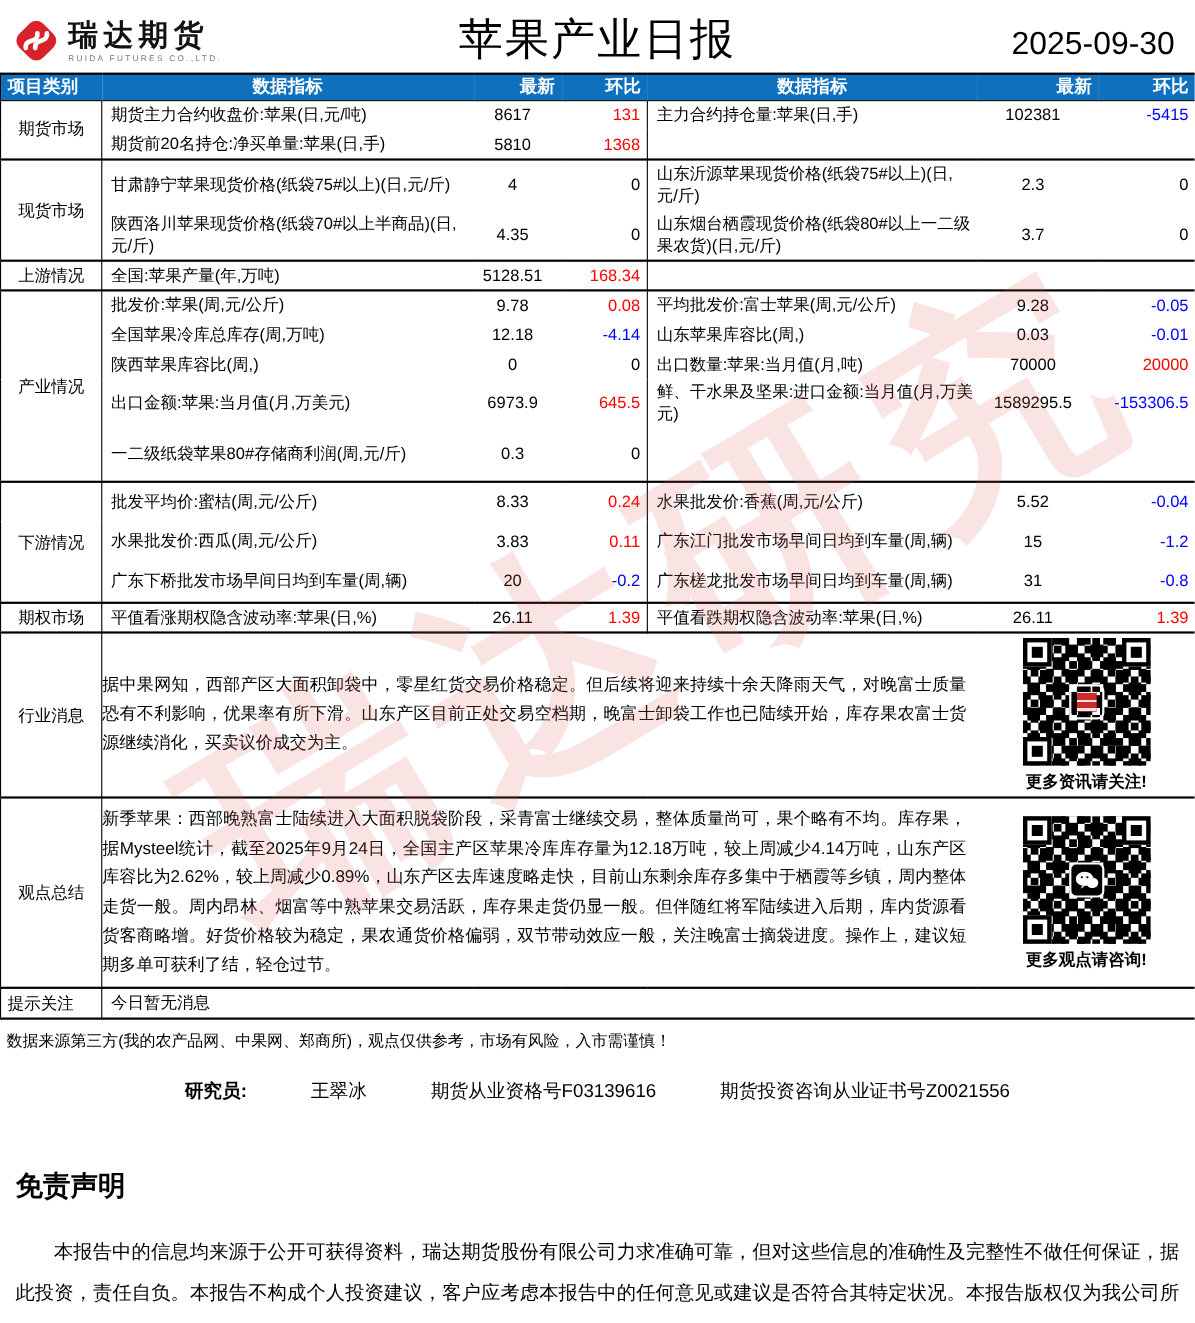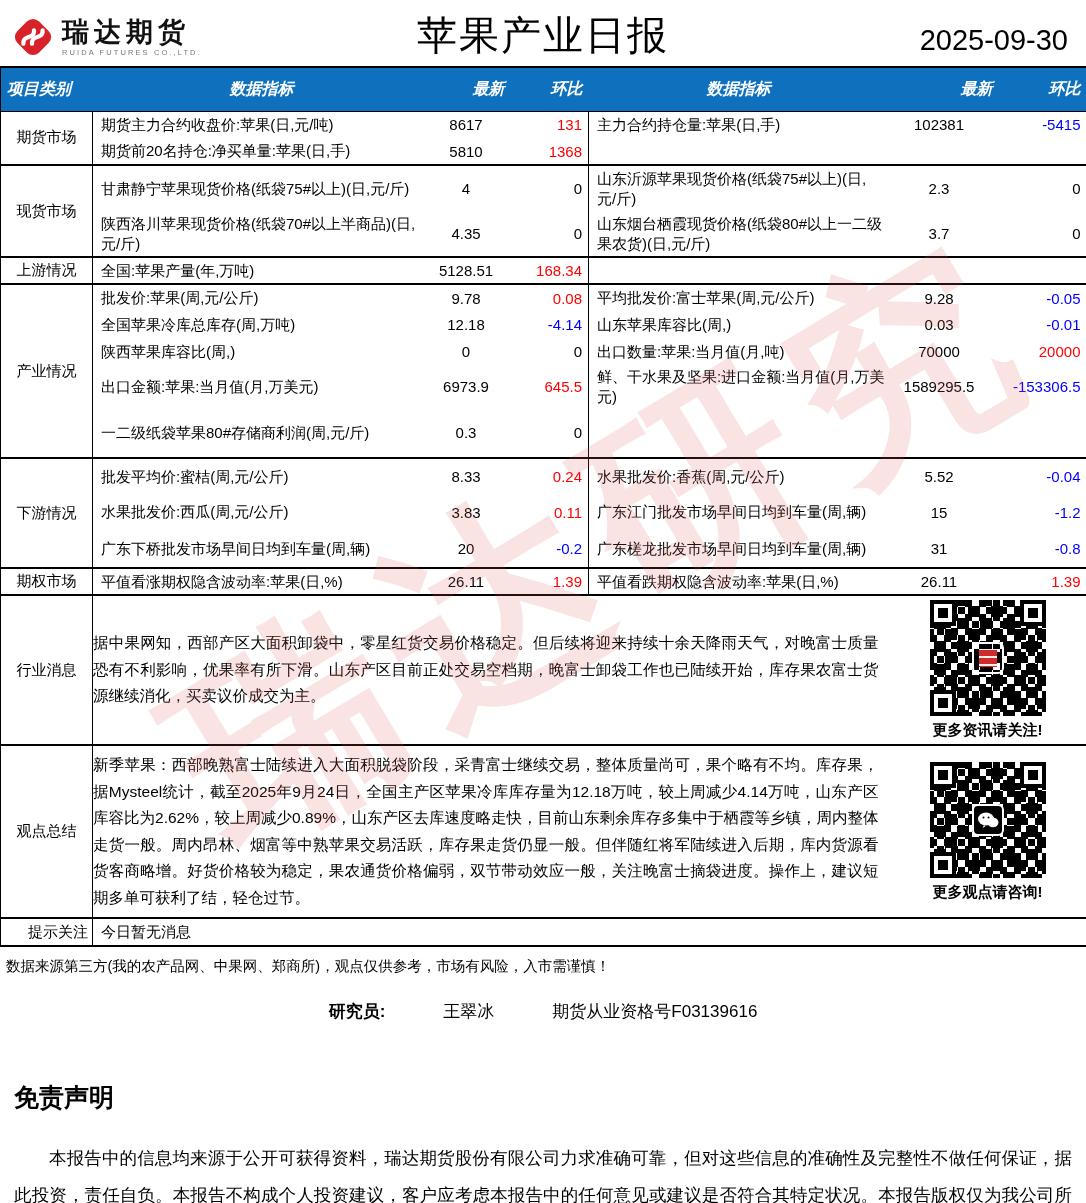--- a/index.html
+++ b/index.html
@@ -15,21 +15,21 @@
   .brand-text { margin-left:6px; }
   .brand-name { font-size:27px; font-weight:800; letter-spacing:5px; color:#111; line-height:30px; }
   .brand-sub { font-size:7.5px; letter-spacing:2.1px; color:#777; margin-top:1px; }
   .report-title { position:absolute; left:0; right:0; top:8px; text-align:center;
     font-size:40px; font-weight:400; letter-spacing:2px; }
   .report-date { position:absolute; right:18px; top:24px; font-size:29px; }
   
   table.report { border-collapse:collapse; width:1086px; table-layout:fixed;
     border-top:2px solid #000; border-left:1.5px solid #000; font-size:15px; }
   table.report thead th { background:#0F70BE; color:#fff; font-weight:700; font-size:16px;
-    height:44px; padding:0 6px;font-style:italic; }
+    height:24px; padding:0 6px; }
   thead { border-bottom:1.5px solid #000; }
   th.cat-h { text-align:left; padding-left:8px; }
   th.ind-h { text-align:center; }
   th.num-h { text-align:right; }
   tbody.sec { border-top:2px solid #000; }
   tbody.sec:first-of-type { border-top:none; }
   table.report { border-bottom:2.5px solid #000; }
   td.cat { text-align:center; vertical-align:middle; border-right:1.5px solid #000; padding:0 4px; }
   td.lbl { text-align:left; vertical-align:middle; padding:2px 4px 2px 8px; line-height:1.3; }
   td.num { text-align:center; vertical-align:middle; padding-right:10px; }
@@ -290,32 +290,33 @@
             </div>
           </div>
           <div class="qr-caption">更多观点请咨询!</div>
         </div>
       </td>
     </tr>
   </tbody>
 
   <tbody class="sec">
     <tr class="h28">
-      <td class="cat" style="text-align:right;padding-left:6px">提示关注</td>
+      <td class="cat" style="text-align:left;padding-left:6px">提示关注</td>
       <td class="lbl" colspan="6">今日暂无消息</td>
     </tr>
   </tbody>
 </table>
 
 <div class="source-note">数据来源第三方(我的农产品网、中果网、郑商所)，观点仅供参考，市场有风险，入市需谨慎！</div>
 
 <div class="researcher">
   <span class="rl">研究员:</span>
   <span>王翠冰</span>
   <span>期货从业资格号F03139616</span>
+  <span>期货投资咨询从业证书号Z0021556</span>
 </div>
 
 <div class="disclaimer">
   <h2>免责声明</h2>
   <p>本报告中的信息均来源于公开可获得资料，瑞达期货股份有限公司力求准确可靠，但对这些信息的准确性及完整性不做任何保证，据此投资，责任自负。本报告不构成个人投资建议，客户应考虑本报告中的任何意见或建议是否符合其特定状况。本报告版权仅为我公司所有，未经书面许可，任何机构和个人不得以任何形式翻版、复制和发布。如引用、刊发，需注明出处为瑞达期货股份有限公司研究院，且不得对本报告进行有悖原意的引用、删节和修改。</p>
 </div>
 
 <div class="watermark">瑞达研究</div>
 
 </body></html>

